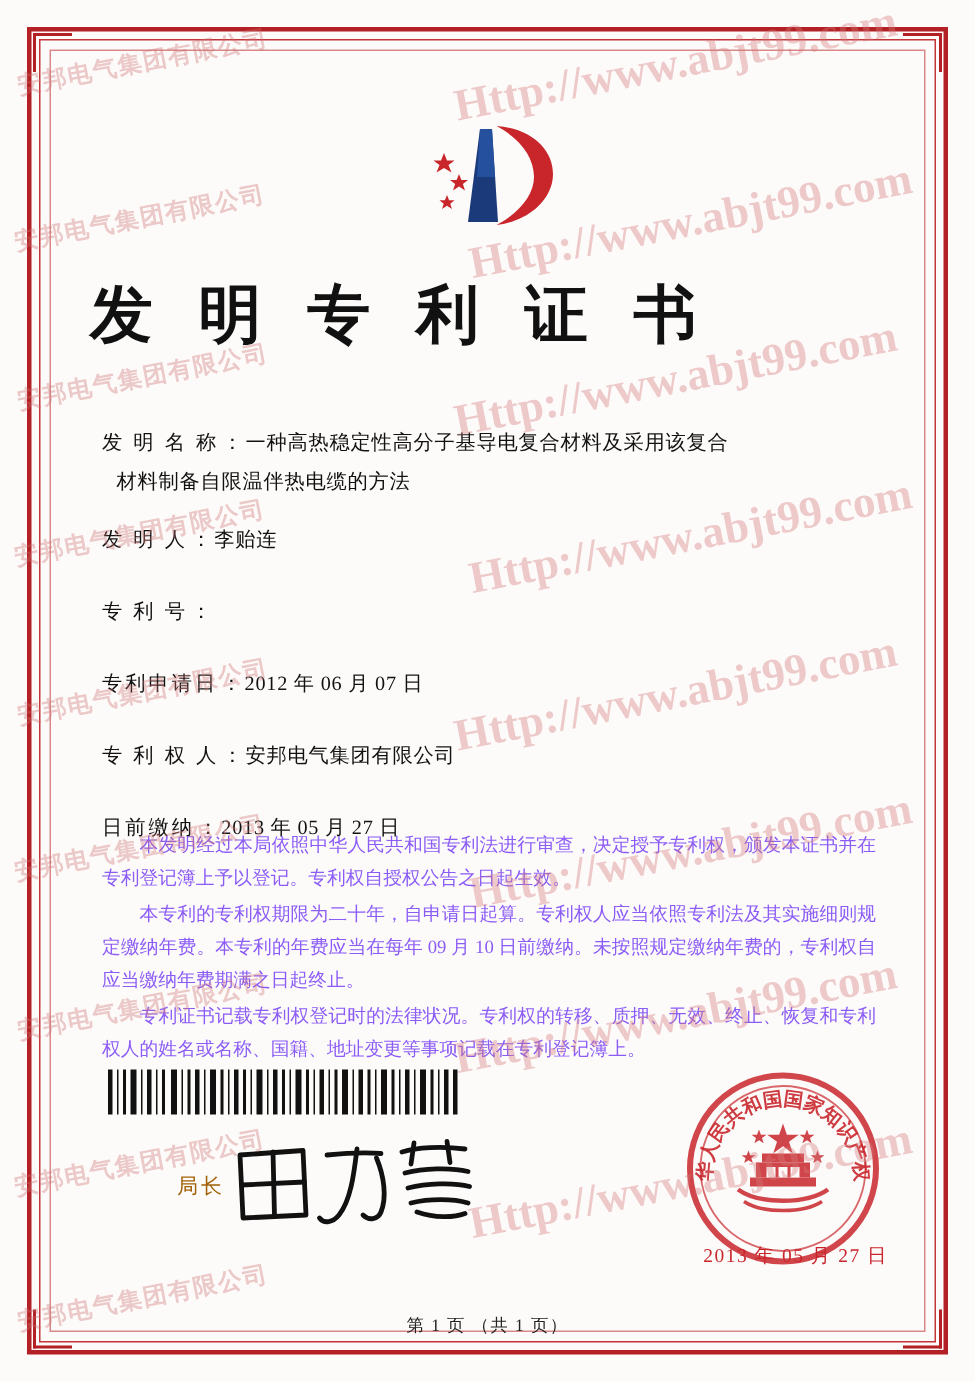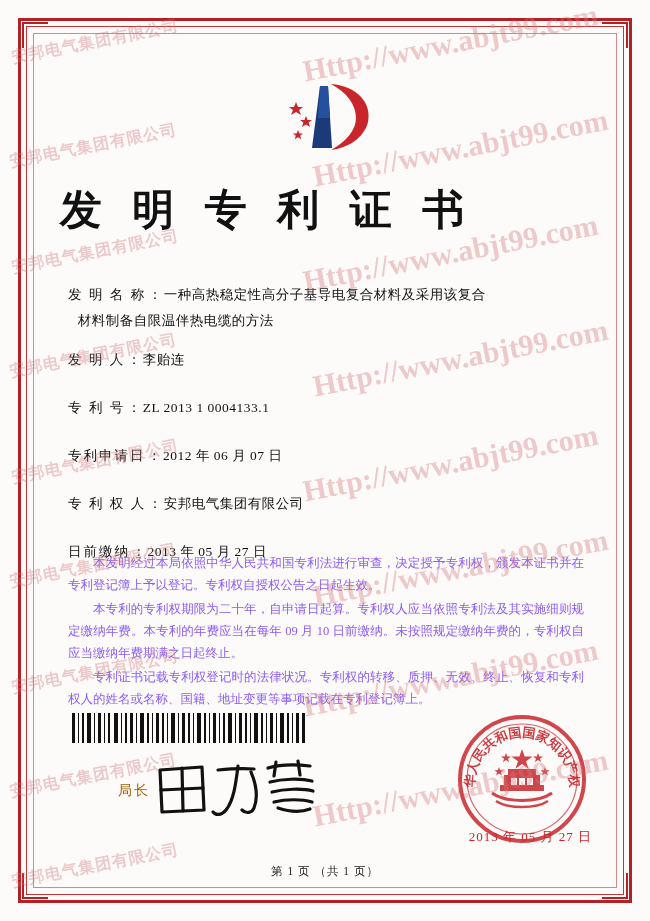--- a/index.html
+++ b/index.html
@@ -226,21 +226,21 @@
     font-size: 13px;
     color: #c9262c;
     letter-spacing: 1px;
     white-space: nowrap;
   }
 
   
   .footer {
     position: absolute;
     left: 0;
-    bottom: 42px;
+    bottom: 30px;
     width: 650px;
     text-align: center;
     font-size: 11.5px;
     color: #222;
     letter-spacing: 1px;
   }
 
   
   .wm-layer {
     position: absolute;
@@ -314,21 +314,20 @@
       </span>
     </div>
     <div class="field-row row-gap-lg">
       <span class="field-label">发 明 人</span>
       <span class="field-colon">：</span>
       <span class="field-value">李贻连</span>
     </div>
     <div class="field-row row-gap-lg">
       <span class="field-label">专 利 号</span>
       <span class="field-colon">：</span>
-      <span class="field-value">ZL 2013 1 0004133.1</span>
     </div>
     <div class="field-row row-gap-lg">
       <span class="field-label">专利申请日</span>
       <span class="field-colon">：</span>
       <span class="field-value">2012 年 06 月 07 日</span>
     </div>
     <div class="field-row row-gap-lg">
       <span class="field-label">专 利 权 人</span>
       <span class="field-colon">：</span>
       <span class="field-value">安邦电气集团有限公司</span>

